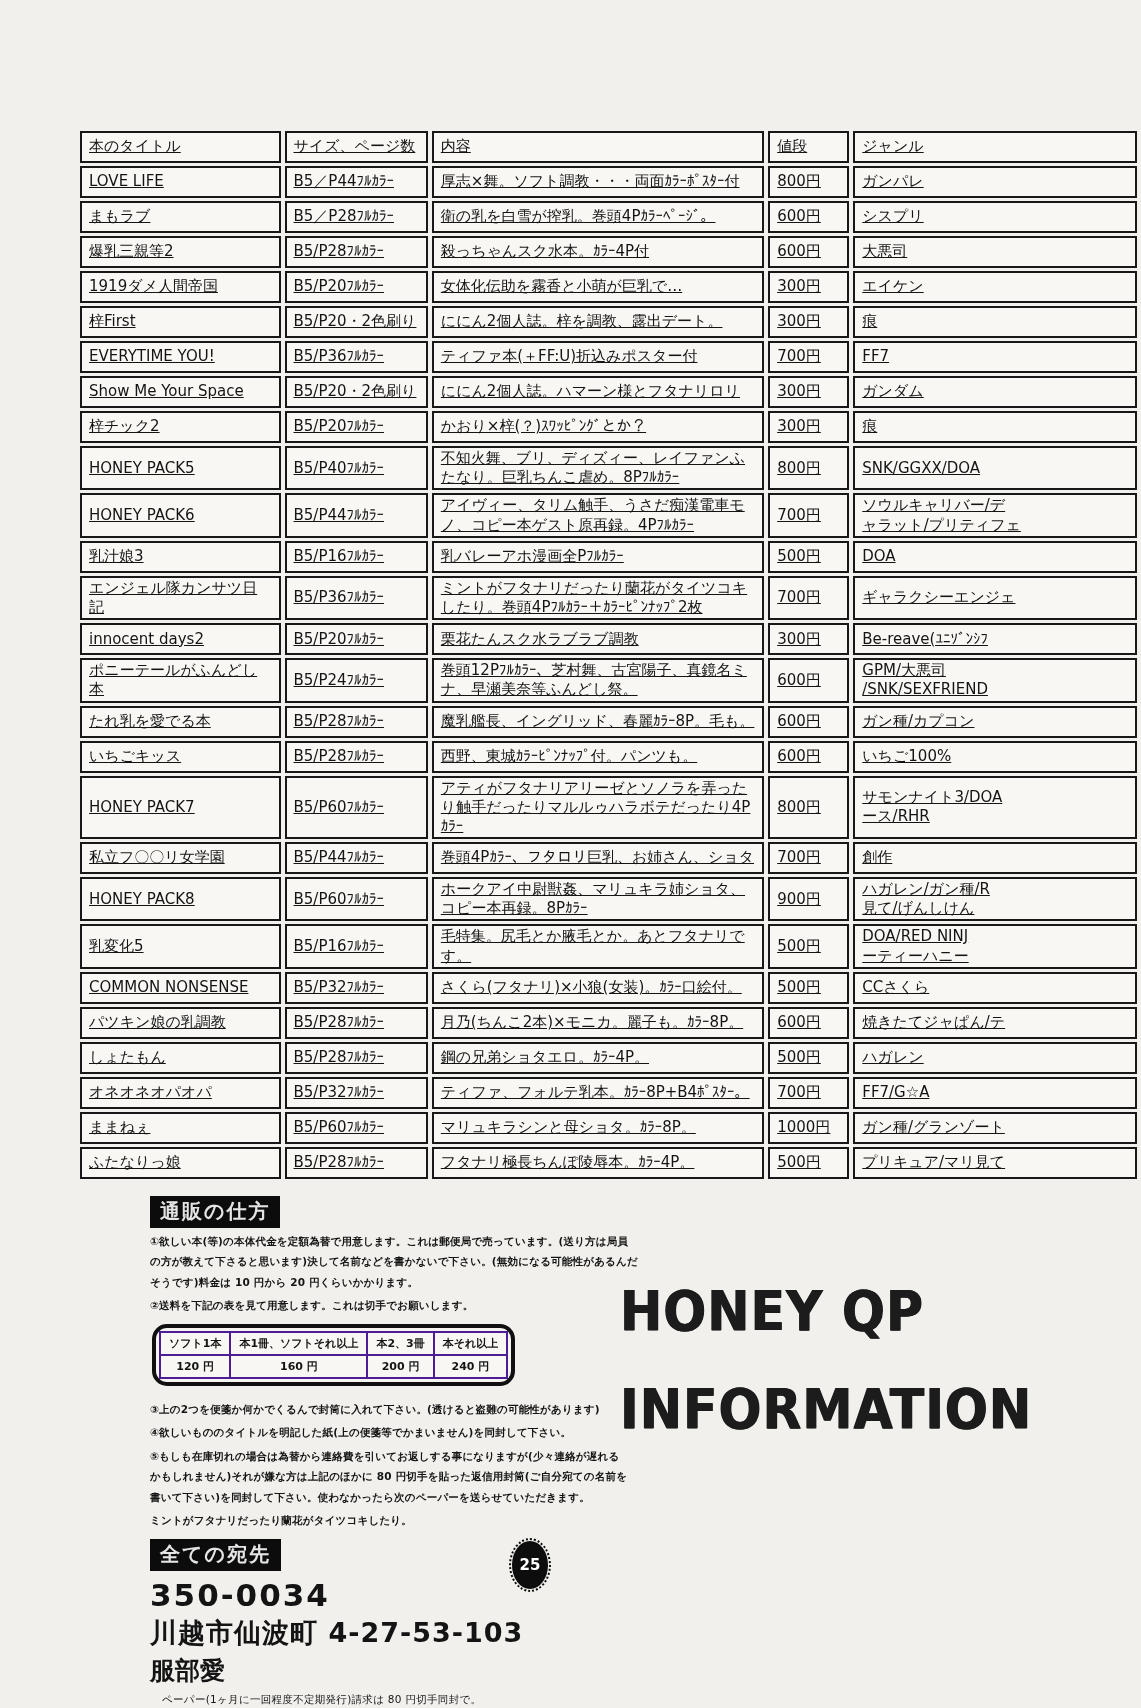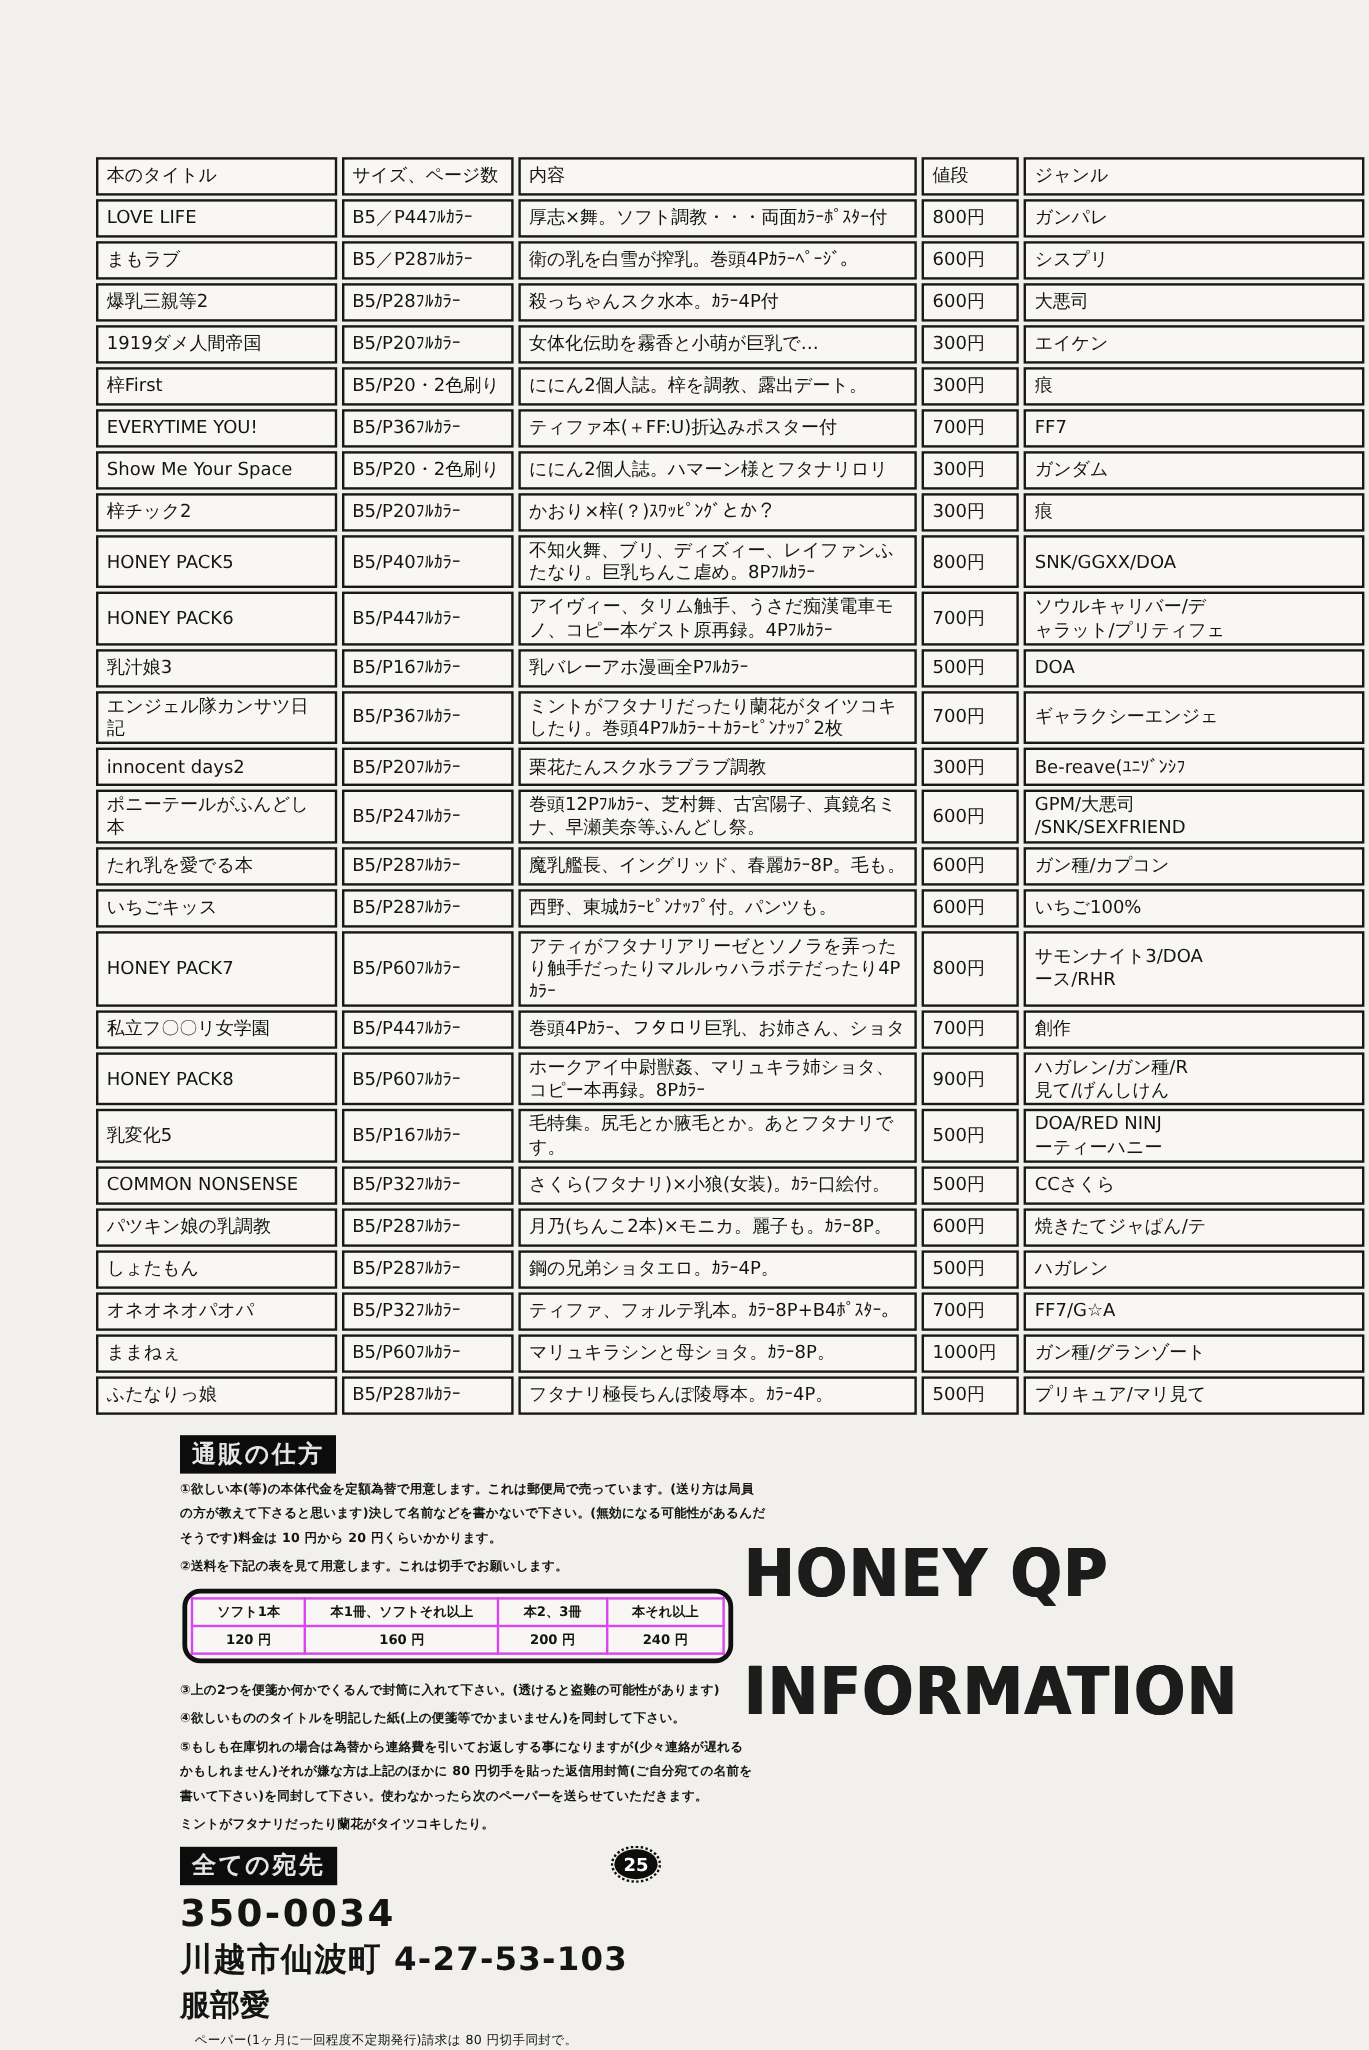--- a/index.html
+++ b/index.html
@@ -2,21 +2,21 @@
 <html><head>
 <meta charset="utf-8">
 <style>
   html,body{margin:0;padding:0;}
   body{
     width:1141px;height:1708px;position:relative;overflow:hidden;
     background:#f1f0ed;color:#141414;
     font-family:"DejaVu Sans",sans-serif;
   }
   
-  .catalog{position:absolute;left:76px;top:128px;}
+  .catalog{position:absolute;left:76px;top:128px;text-decoration:underline;}
   .catalog table{border-collapse:separate;border-spacing:4px 3px;table-layout:fixed;}
   .catalog th,.catalog td{
     border:2px solid #181818;background:#f8f7f4;
     padding:1px 7px;font-size:15px;line-height:1.28;
     text-align:left;font-weight:normal;vertical-align:middle;
     white-space:pre-line;overflow:hidden;height:26px;
   }
   .catalog col.c-title{width:212px;}
   .catalog col.c-size{width:150px;}
   .catalog col.c-content{width:362px;}
@@ -31,40 +31,40 @@
   .steps p{
     white-space:pre-line;margin:3px 0;font-size:10.5px;font-weight:bold;
     line-height:1.95;letter-spacing:0.2px;
   }
   .shipbox{
     display:inline-block;border:4px solid #101010;border-radius:15px;
     padding:3px;margin:5px 0 6px 2px;background:#f5f4f1;
   }
   .shipbox table{border-collapse:collapse;}
   .shipbox th,.shipbox td{
-    border:2px solid #d946ef;text-align:center;font-size:11px;
-    padding:3px 20px;font-weight:bold;background:#f8f7f4;
+    border:2px solid #4c1d95;text-align:center;font-size:11px;
+    padding:3px 8px;font-weight:bold;background:#f8f7f4;
   }
   .addr-head{margin-top:8px;}
   .postal{font-size:31px;font-weight:900;letter-spacing:2px;margin:6px 0 2px;}
   .addr{font-size:27px;font-weight:900;letter-spacing:1px;margin:2px 0;}
   .sender{font-size:25px;font-weight:900;margin:3px 0 6px;}
   .papernote{font-size:10.5px;font-weight:normal;margin:4px 0 0 12px;letter-spacing:0.3px;}
   
   .brand-line{
     position:absolute;color:#1c1c1c;font-weight:900;font-size:55px;
     letter-spacing:1px;transform:scaleX(0.92);transform-origin:left center;
     text-shadow:0.6px 0 0 #1c1c1c, -0.6px 0 0 #1c1c1c;
     white-space:nowrap;
   }
   .brand1{left:620px;top:1279px;}
   .brand2{left:620px;top:1377px;}
   
   .pagenum{
-    position:absolute;left:512px;top:1541px;width:36px;height:25px;
+    position:absolute;left:512px;top:1541px;width:36px;height:48px;
     background:#0d0d0d;color:#fff;border-radius:50%;
     display:flex;align-items:center;justify-content:center;
     font-size:15px;font-weight:bold;
     outline:2px dotted #0d0d0d;outline-offset:1px;
   }
 </style>
 </head>
 <body>
 
 <div class="catalog">

